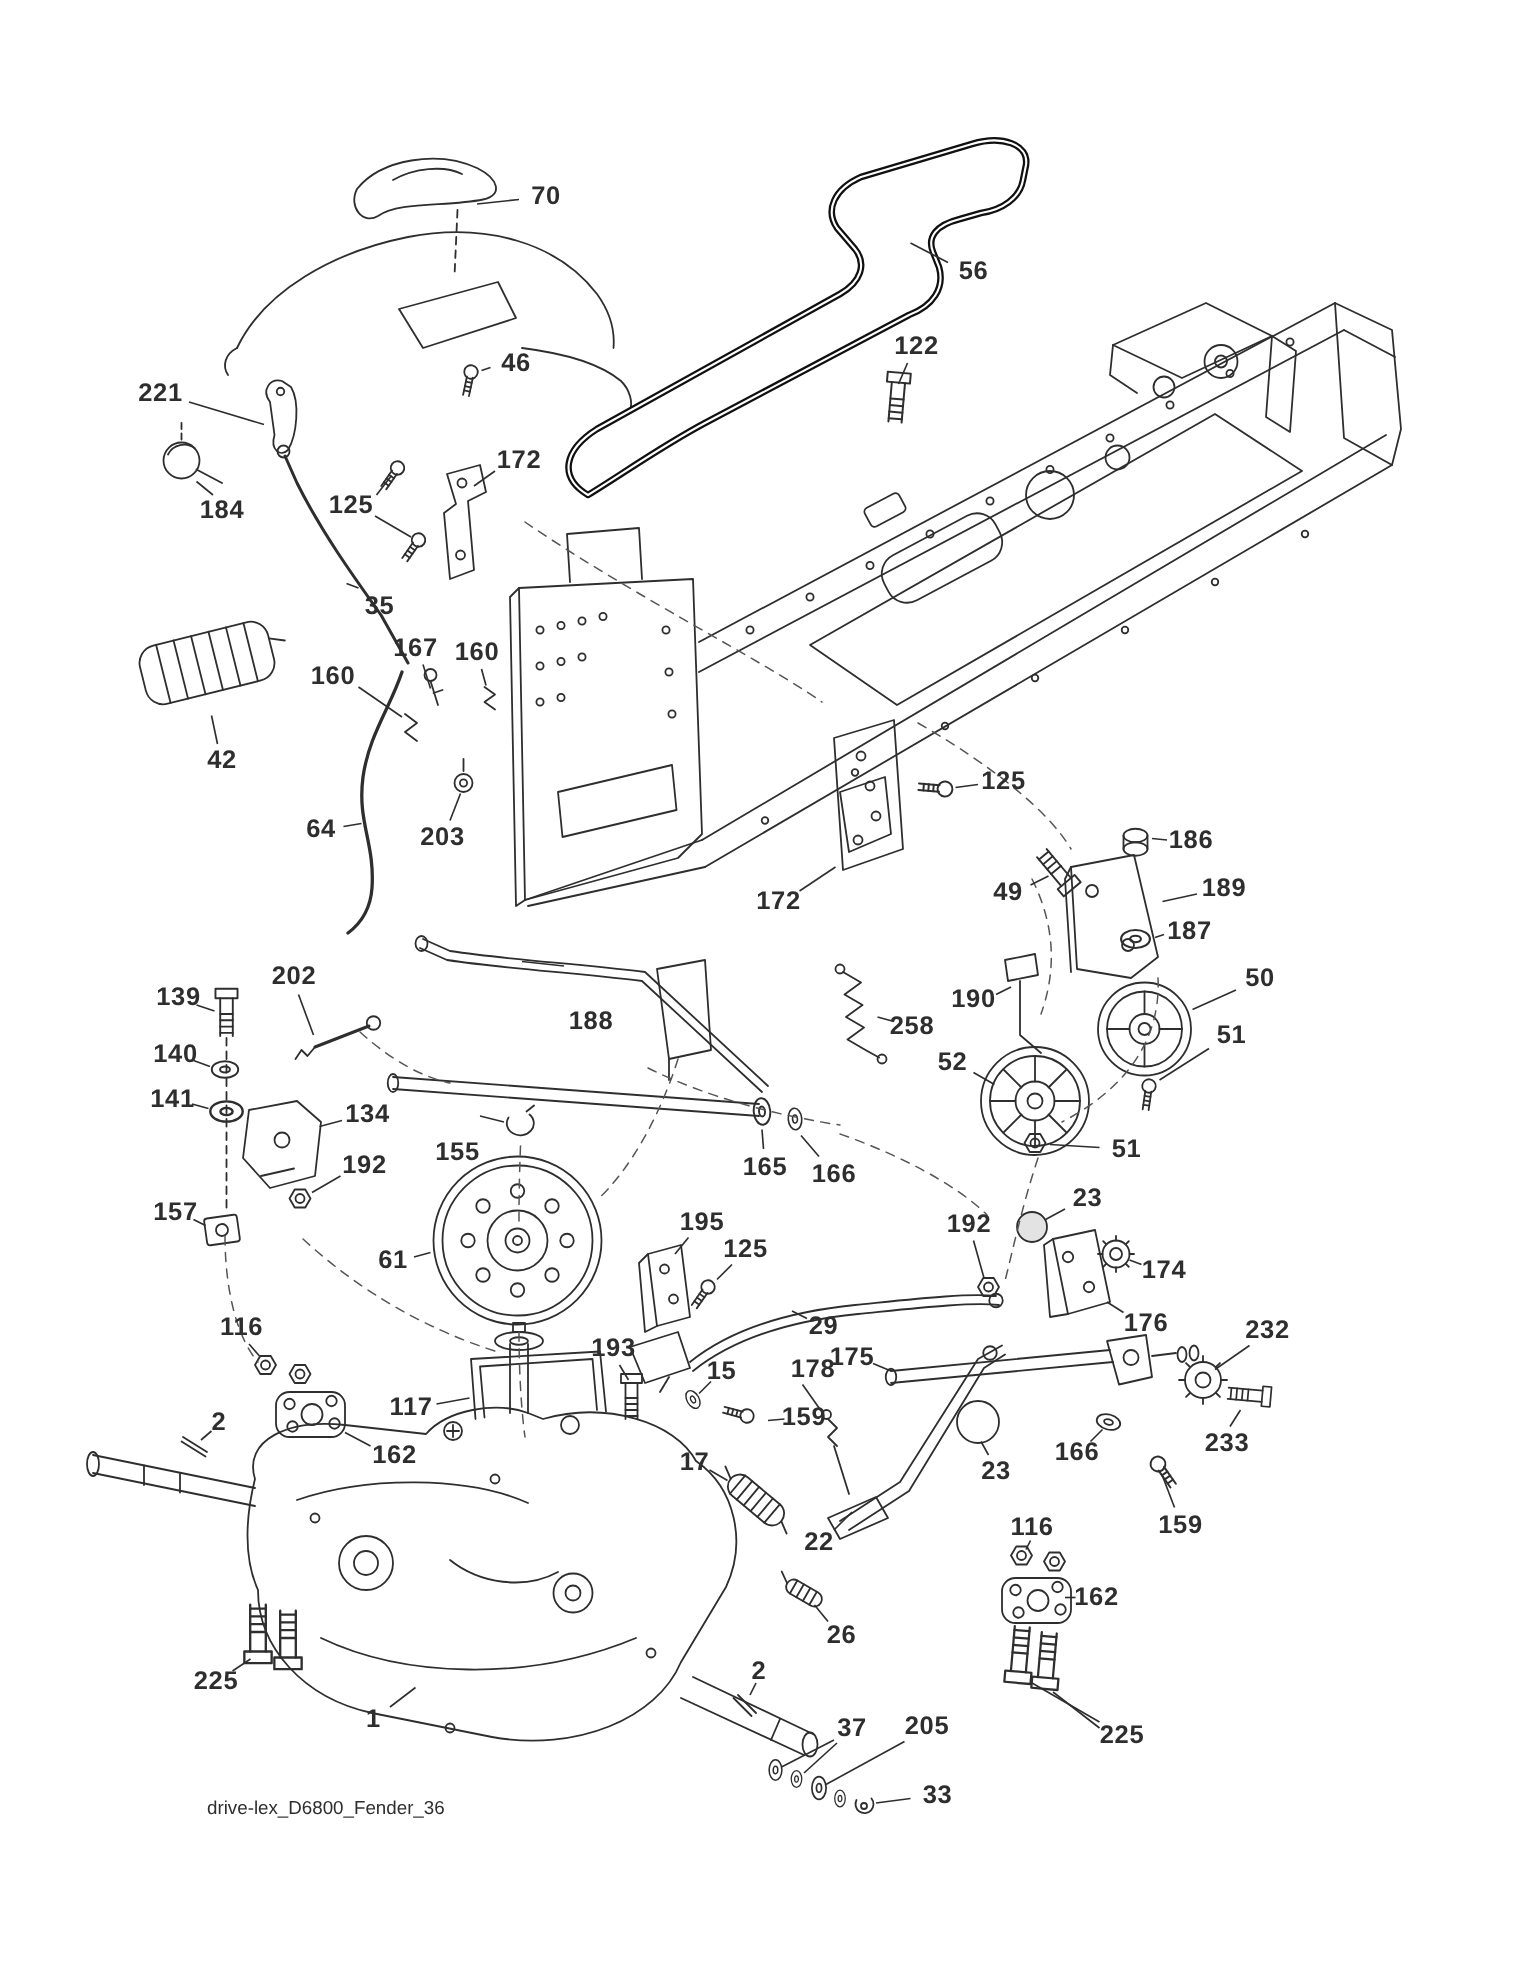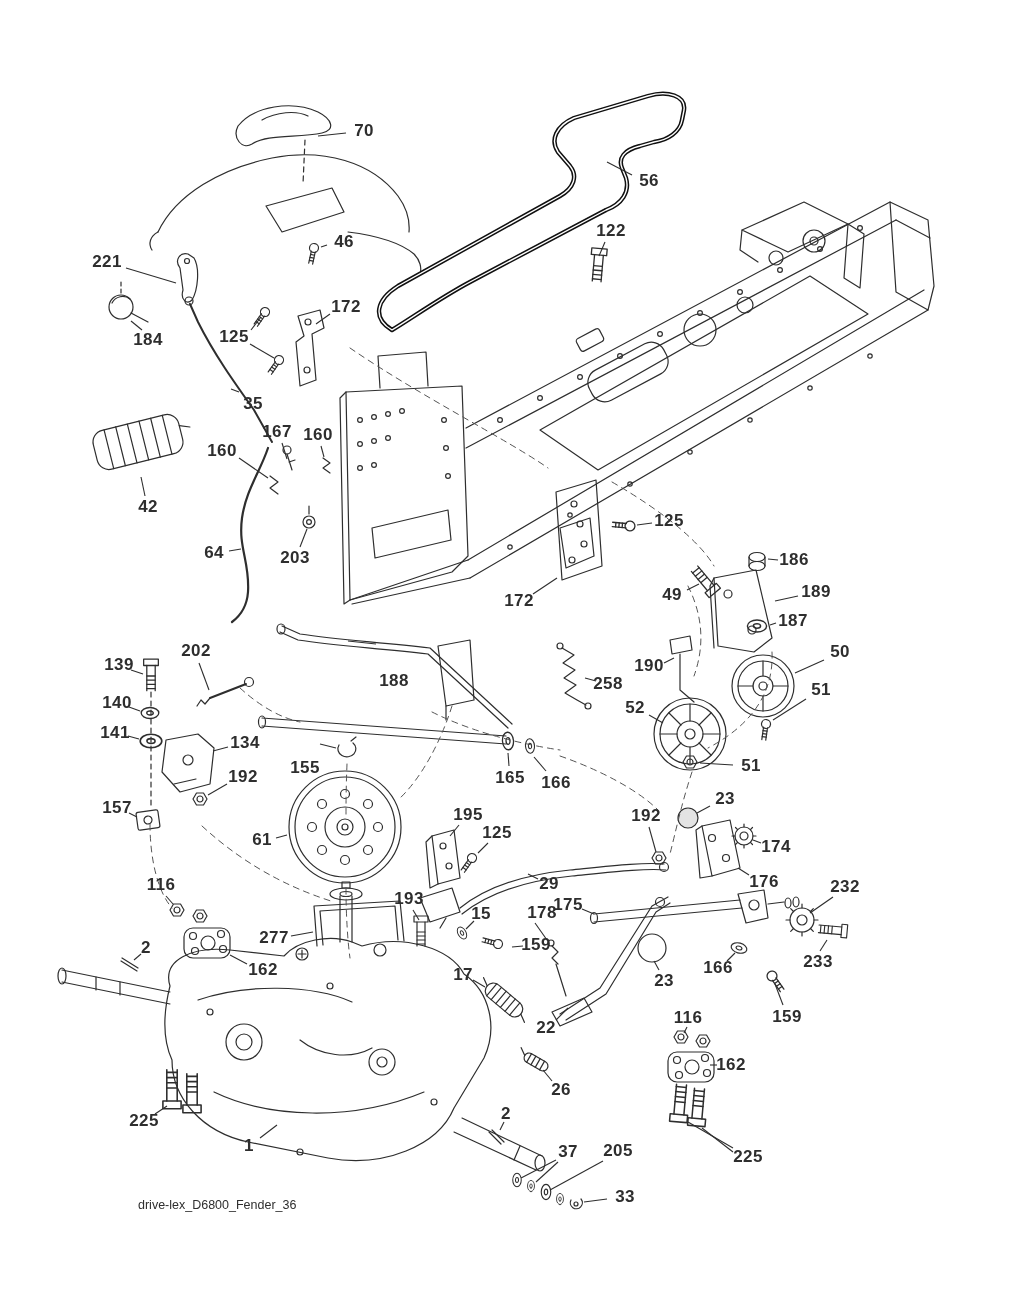--- a/index.html
+++ b/index.html
@@ -530,21 +530,21 @@
       <div class="callout" style="left: 764px; top: 882px;">176</div>
       <div class="callout" style="left: 646px; top: 816px;">192</div>
       <div class="callout" style="left: 549px; top: 884px;">29</div>
       <div class="callout" style="left: 568px; top: 905px;">175</div>
       <div class="callout" style="left: 845px; top: 887px;">232</div>
       <div class="callout" style="left: 818px; top: 962px;">233</div>
       <div class="callout" style="left: 718px; top: 968px;">166</div>
       <div class="callout" style="left: 787px; top: 1017px;">159</div>
       <div class="callout" style="left: 664px; top: 981px;">23</div>
       <div class="callout" style="left: 161px; top: 885px;">116</div>
-      <div class="callout" style="left: 274px; top: 938px;">277</div>
+      <div class="callout" style="left: 274px; top: 938px;">117</div>
       <div class="callout" style="left: 263px; top: 970px;">162</div>
       <div class="callout" style="left: 146px; top: 948px;">2</div>
       <div class="callout" style="left: 409px; top: 899px;">193</div>
       <div class="callout" style="left: 481px; top: 914px;">15</div>
       <div class="callout" style="left: 542px; top: 913px;">178</div>
       <div class="callout" style="left: 536px; top: 945px;">159</div>
       <div class="callout" style="left: 463px; top: 975px;">17</div>
       <div class="callout" style="left: 546px; top: 1028px;">22</div>
       <div class="callout" style="left: 561px; top: 1090px;">26</div>
       <div class="callout" style="left: 688px; top: 1018px;">116</div>

